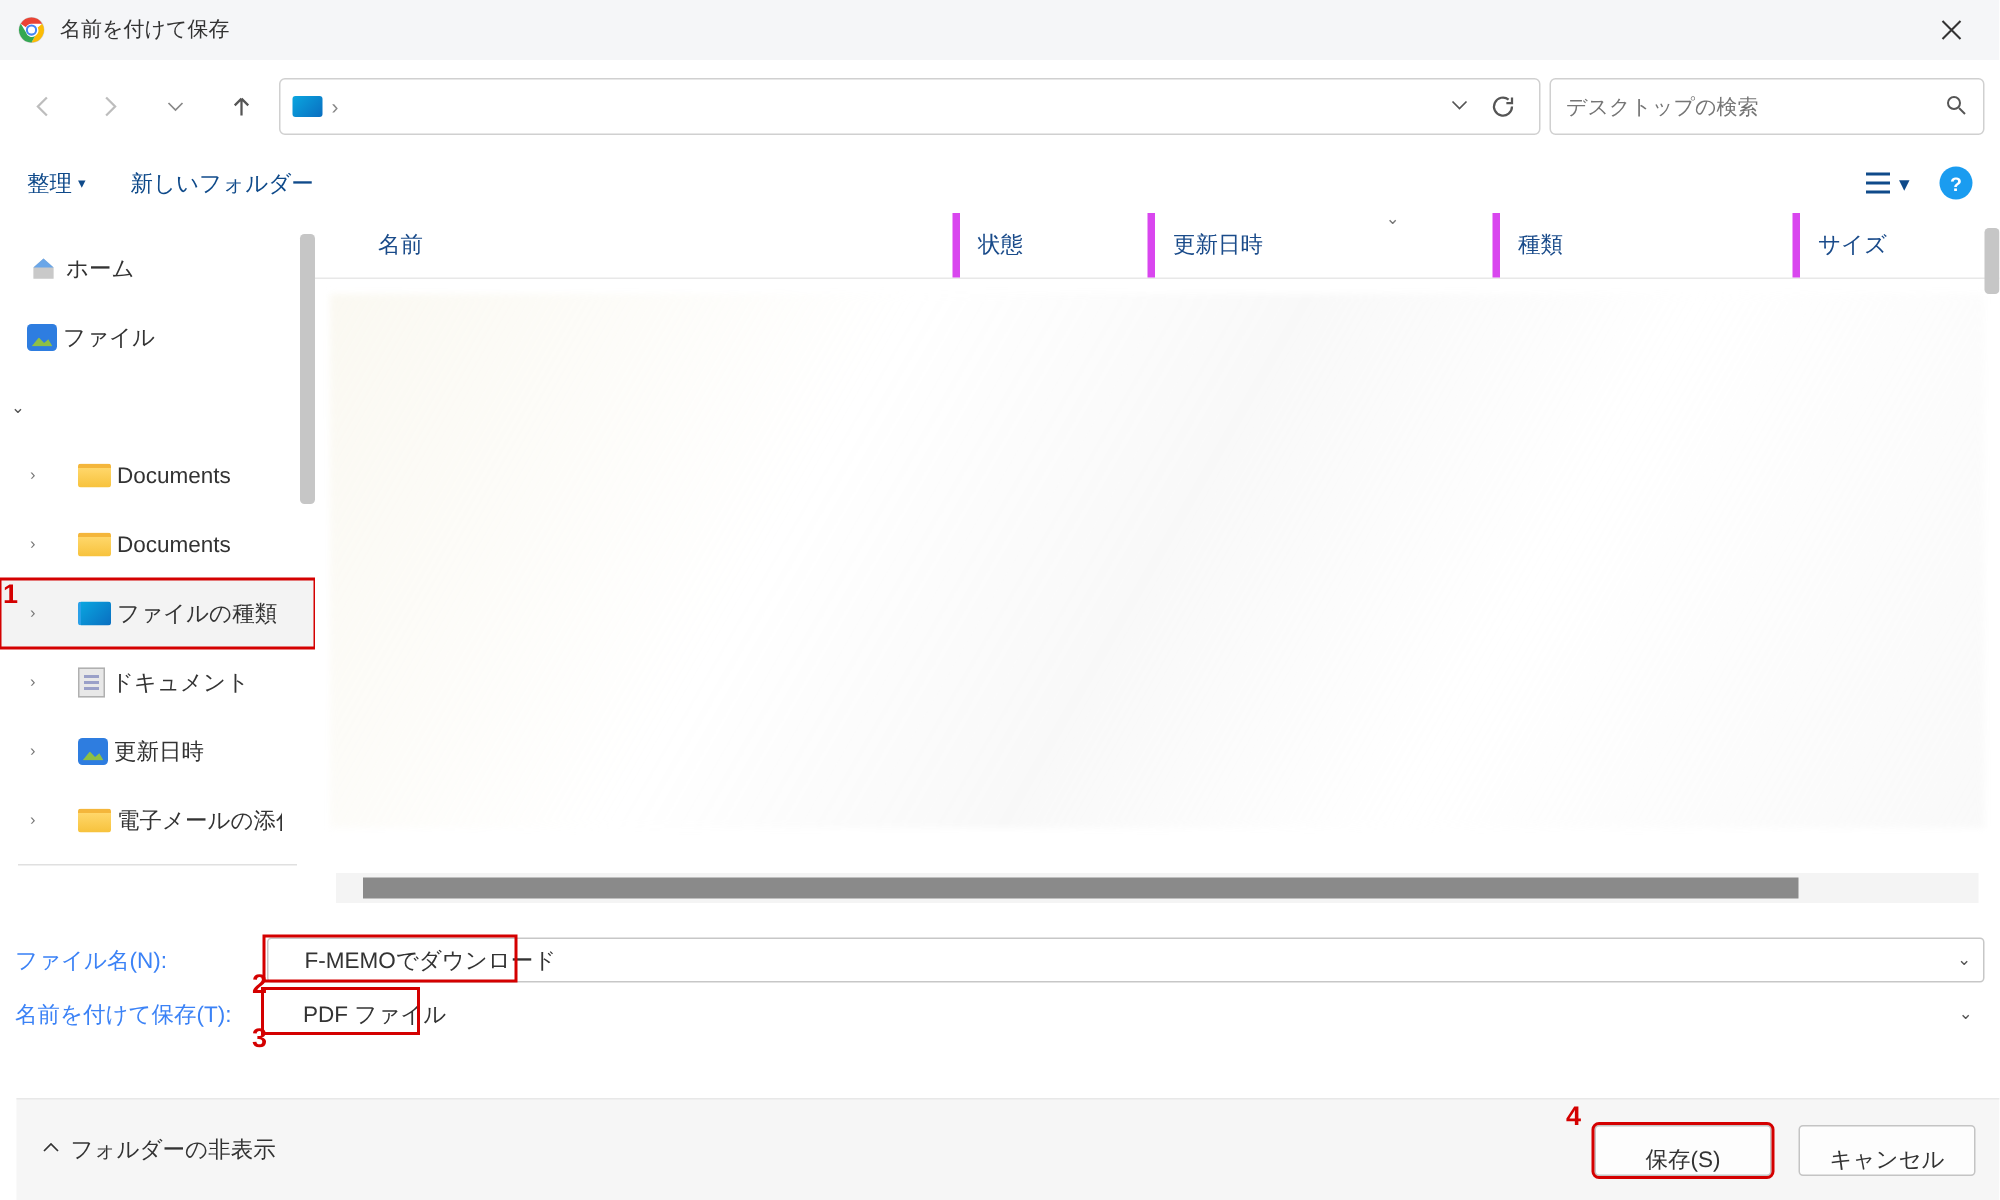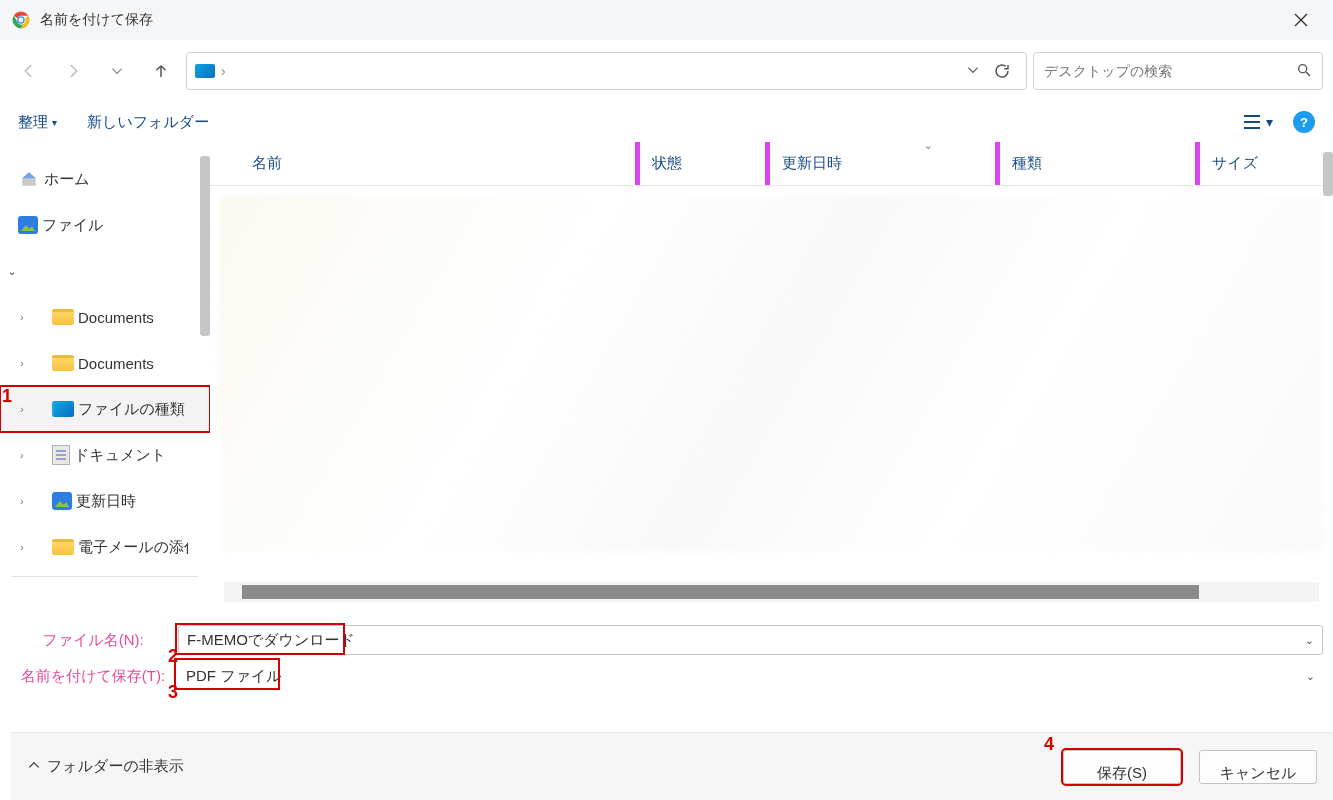--- a/index.html
+++ b/index.html
@@ -63,22 +63,22 @@
     linear-gradient(120deg, rgba(250,248,240,.9), rgba(255,255,255,.6) 30%, rgba(246,246,246,.7) 50%, rgba(255,255,255,.5) 70%, rgba(248,248,248,.8));
     filter: blur(2px);
 }
 .hscroll { height:20px; background:#f4f4f4; margin: 0 14px 0 14px; position:relative; }
 .hscroll .thumb { position:absolute; left:18px; right:120px; top:3px; bottom:3px; background:#8a8a8a; }
 .vscrollthumb { position:absolute; right:0; top:10px; width:10px; height:44px; background:#c6c6c6; border-radius:3px; }
 
 
 .fieldrows { padding: 20px 10px 6px 10px; }
 .fieldrow { display:flex; align-items:center; height: 36px; }
-.fieldrow .label { width: 168px; text-align:center; padding-right:2px; font-size:15px; color:#ec4899; white-space:nowrap; overflow:hidden; position:relative; }
-.fieldrow .control { flex:1; height:30px; border:1px solid #c7c7c7; border-radius:3px; display:flex; align-items:center; padding: 0 28px 0 8px; position:relative; background:#fff; font-size:15px; }
+.fieldrow .label { width: 168px; text-align:left; padding-right:2px; font-size:15px; color:#3b82f6; white-space:nowrap; overflow:hidden; position:relative; }
+.fieldrow .control { flex:1; height:30px; border:1px solid #c7c7c7; border-radius:3px; display:flex; align-items:center; padding: 0 28px 0 24px; position:relative; background:#fff; font-size:15px; }
 .fieldrow .control .caret { position:absolute; right:8px; top:50%; transform:translateY(-50%); font-size:11px; color:#555; }
 .fieldrow.type .control { border:none; }
 .fieldrow .redbox { position:absolute; border:2px solid #d40000; pointer-events:none; }
 
 
 .bottom { position:absolute; left:0; right:0; bottom:0; height:68px; background:#f6f6f6; border-top:1px solid #e8e8e8; display:flex; align-items:center; padding: 0 16px; margin-left: 11px; }
 .bottom .hidefolders { display:flex; align-items:center; gap:6px; font-size:15px; color:#333; }
 .bottom .btns { margin-left:auto; display:flex; gap:18px; align-items:center; }
 .bottom .btn { min-width:118px; height:34px; border:1px solid #c4c4c4; background:#fdfdfd; border-radius:3px; display:flex; align-items:flex-end; justify-content:center; font-size:15px; }
 .bottom .btn.save { outline: 2px solid #d40000; outline-offset: 0; }

